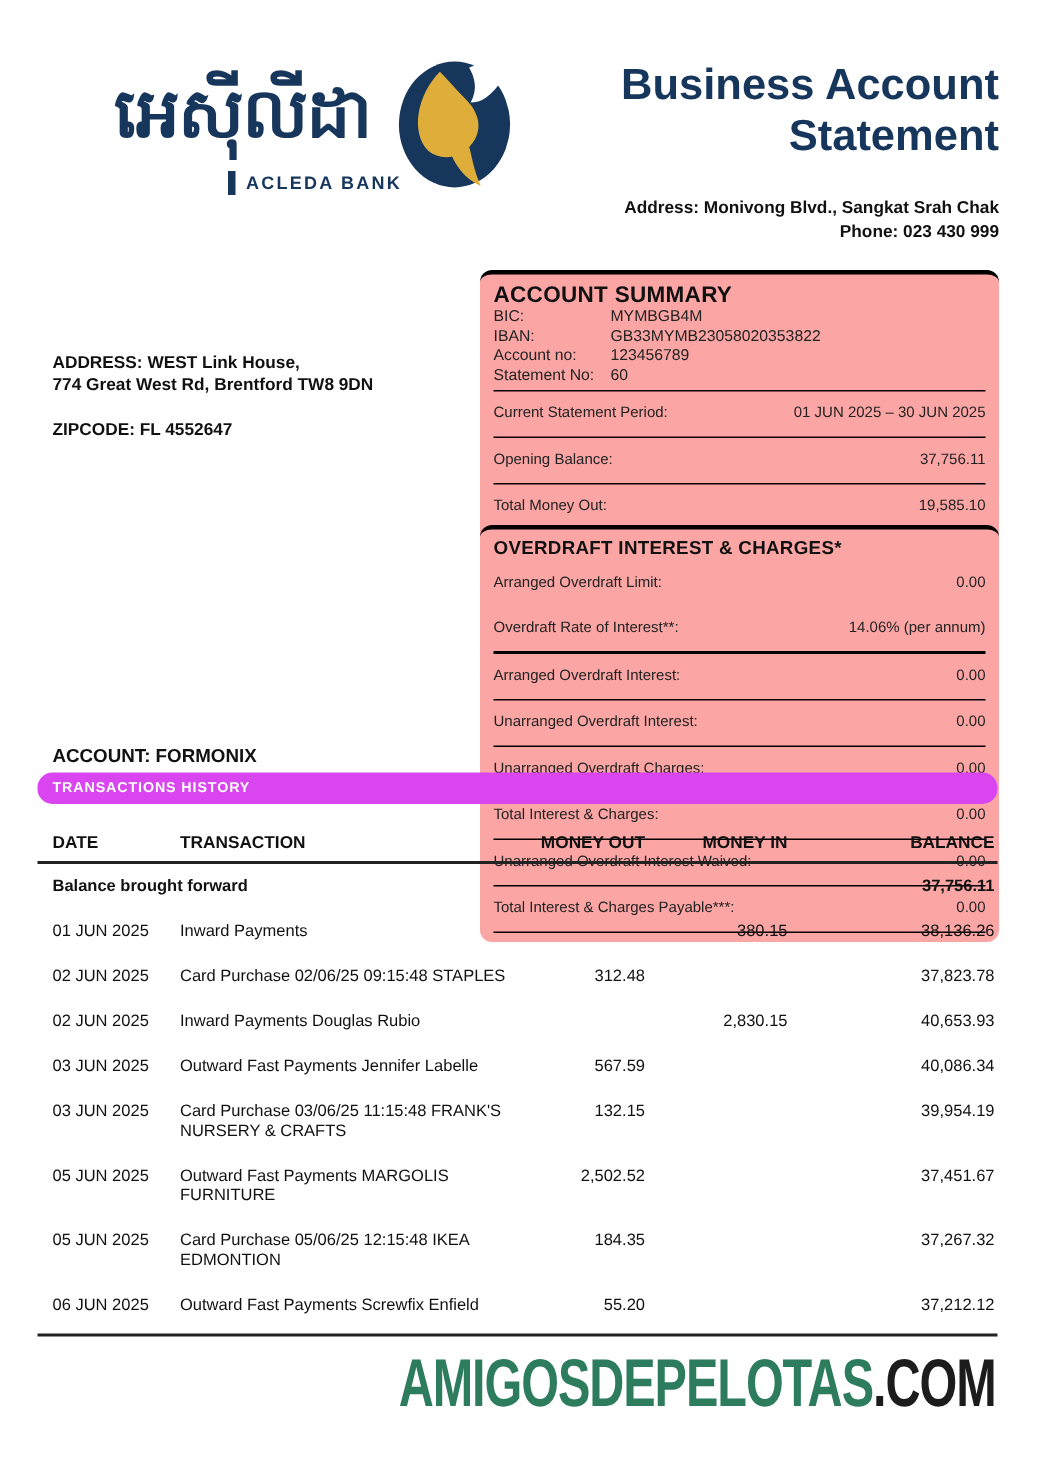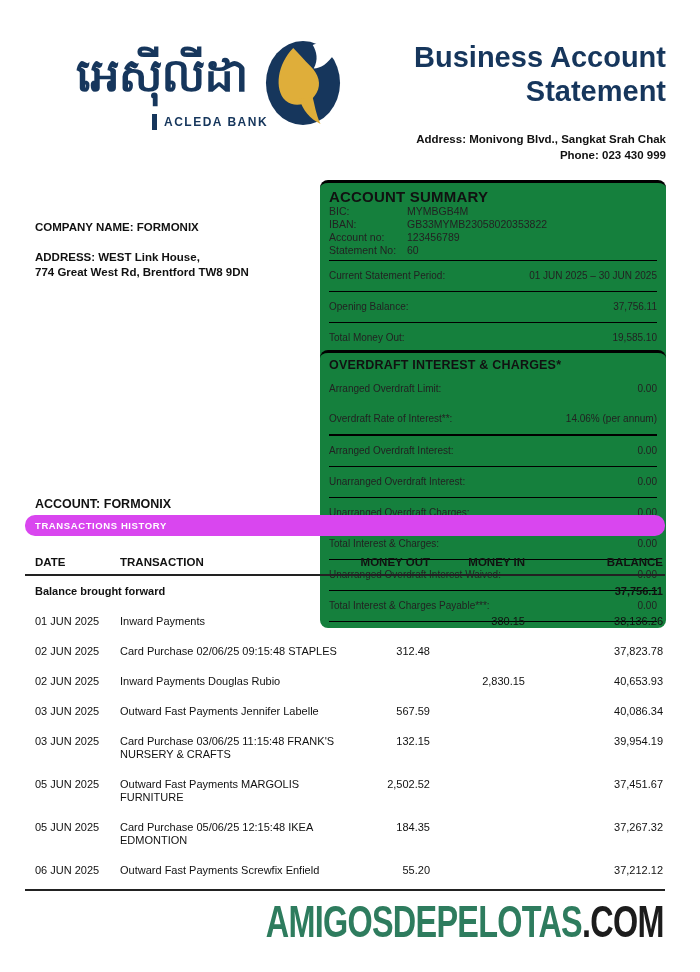--- a/index.html
+++ b/index.html
@@ -27,21 +27,21 @@
   }
   .issuer-address {
     position:absolute; right:34px; top:132px; text-align:right;
     font-size:11.5px; font-weight:bold; color:#111; line-height:1.35;
   }
   
   .company-block { position:absolute; left:35px; top:220px; font-size:11.5px; font-weight:bold; line-height:1.3; }
   .company-block .gap { height:15px; }
   
   .blue-box {
-    position:absolute; left:320px; width:346px; background:#15803d;
+    position:absolute; left:320px; width:346px; background:#fca5a5;
     border-radius:8px; border-top:3px solid #000; padding:5px 9px 6px 9px;
   }
   .box-summary { top:180px; }
   .box-overdraft { top:350px; }
   .box-title { font-size:15px; font-weight:bold; color:#111; letter-spacing:0.2px; }
   .box-title.small { font-size:12.5px; }
   .kv-line { display:flex; font-size:10.5px; line-height:13px; color:#222; }
   .kv-line .k { width:78px; flex:none; }
   .brow {
     display:flex; justify-content:space-between; font-size:10px;
@@ -97,25 +97,25 @@
   <div>Business Account</div>
   <div>Statement</div>
 </div>
 
 <div class="issuer-address">
   <div>Address: Monivong Blvd., Sangkat Srah Chak</div>
   <div>Phone:  023 430 999</div>
 </div>
 
 <div class="company-block">
-  <div>COMPANY NAME: FORMONIX</div>
   <div class="gap"></div>
   <div>ADDRESS: WEST Link House,</div>
   <div>774 Great West Rd, Brentford TW8 9DN</div>
   <div class="gap"></div>
+  <div>ZIPCODE: FL 4552647</div>
 </div>
 
 <div class="blue-box box-summary">
   <div class="box-title">ACCOUNT SUMMARY</div>
   <div class="kv-line">
     <span class="k">BIC:</span>
     <span>MYMBGB4M</span>
   </div>
   <div class="kv-line">
     <span class="k">IBAN:</span>

